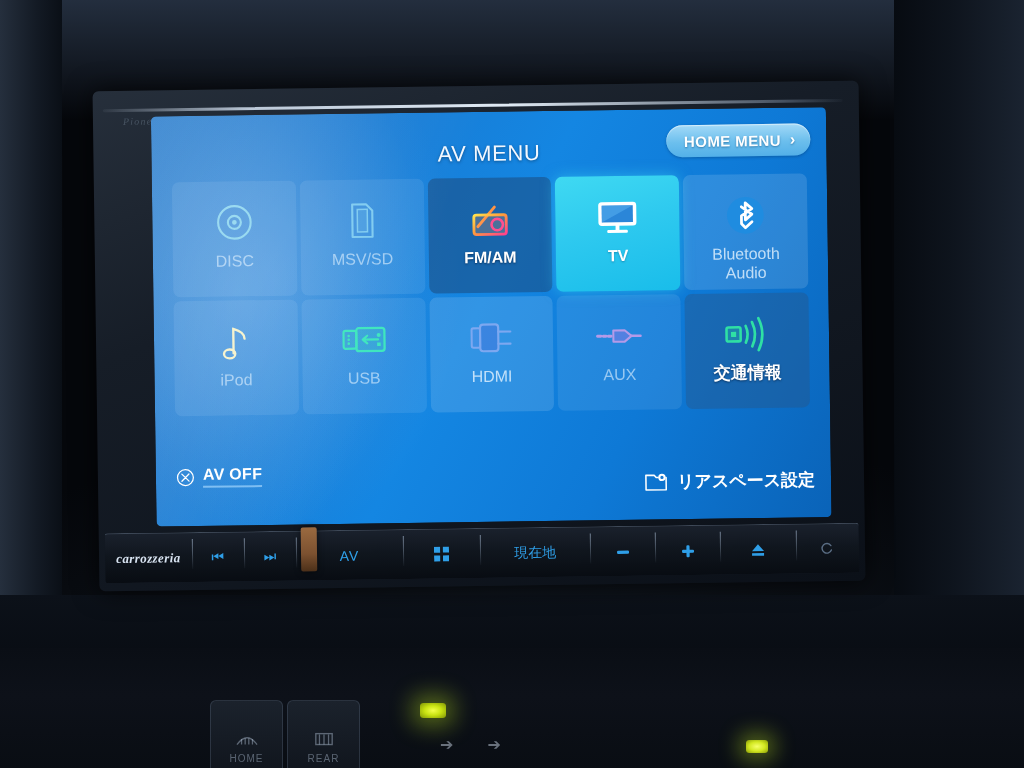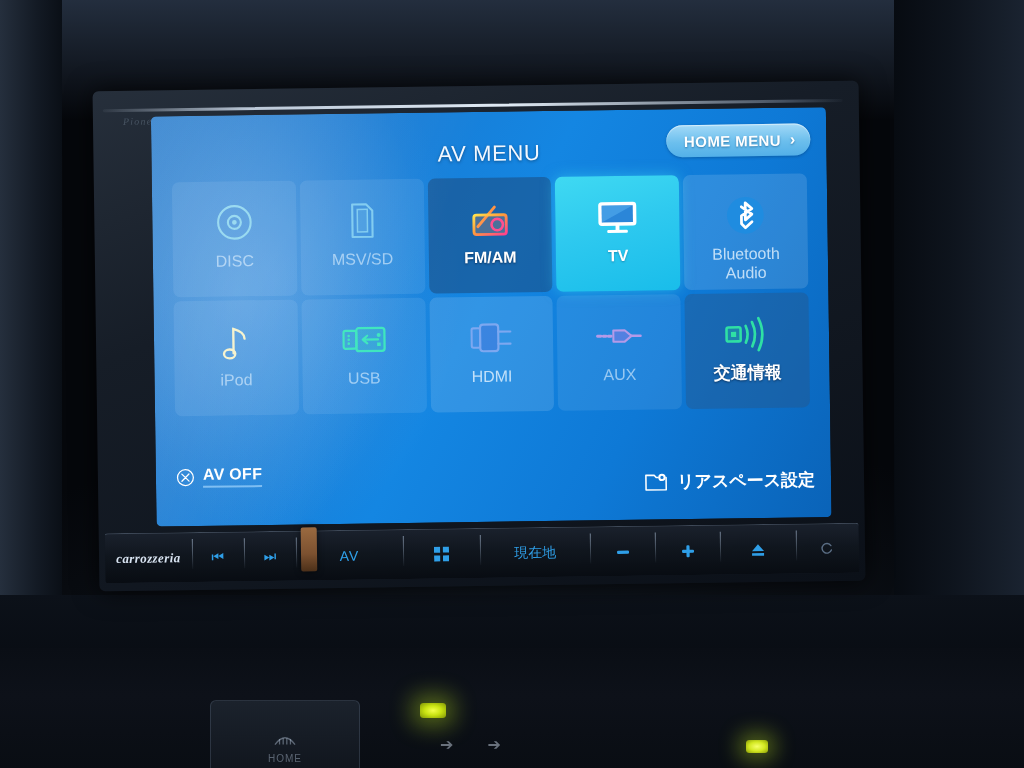--- a/index.html
+++ b/index.html
@@ -453,19 +453,26 @@
 </div>
 
 <div class="defrost">
   <div class="def-btn">
     <svg width="26" height="20" viewBox="0 0 28 22">
       <path d="M3 16 Q14 1 25 16" fill="none" stroke="rgba(180,195,215,.45)" stroke-width="1.5"></path>
       <path d="M8 16 v-6 M12 16 v-7 M16 16 v-7 M20 16 v-6" stroke="rgba(180,195,215,.45)" stroke-width="1.4"></path>
     </svg>
     <span class="def-label">HOME</span>
   </div>
+  <div class="def-btn">
+    <svg width="26" height="20" viewBox="0 0 28 22">
+      <rect x="5" y="4" width="18" height="12" fill="none" stroke="rgba(180,195,215,.45)" stroke-width="1.5"></rect>
+      <path d="M9 16 v-11 M14 16 v-11 M19 16 v-11" stroke="rgba(180,195,215,.45)" stroke-width="1.4"></path>
+    </svg>
+    <span class="def-label">REAR</span>
+  </div>
 </div>
 <div class="led"></div>
 <div class="led2"></div>
 <div class="vent-icons">
   <span class="vent-ico">➔</span>
   <span class="vent-ico">➔</span>
 </div>
 
 </body></html>

